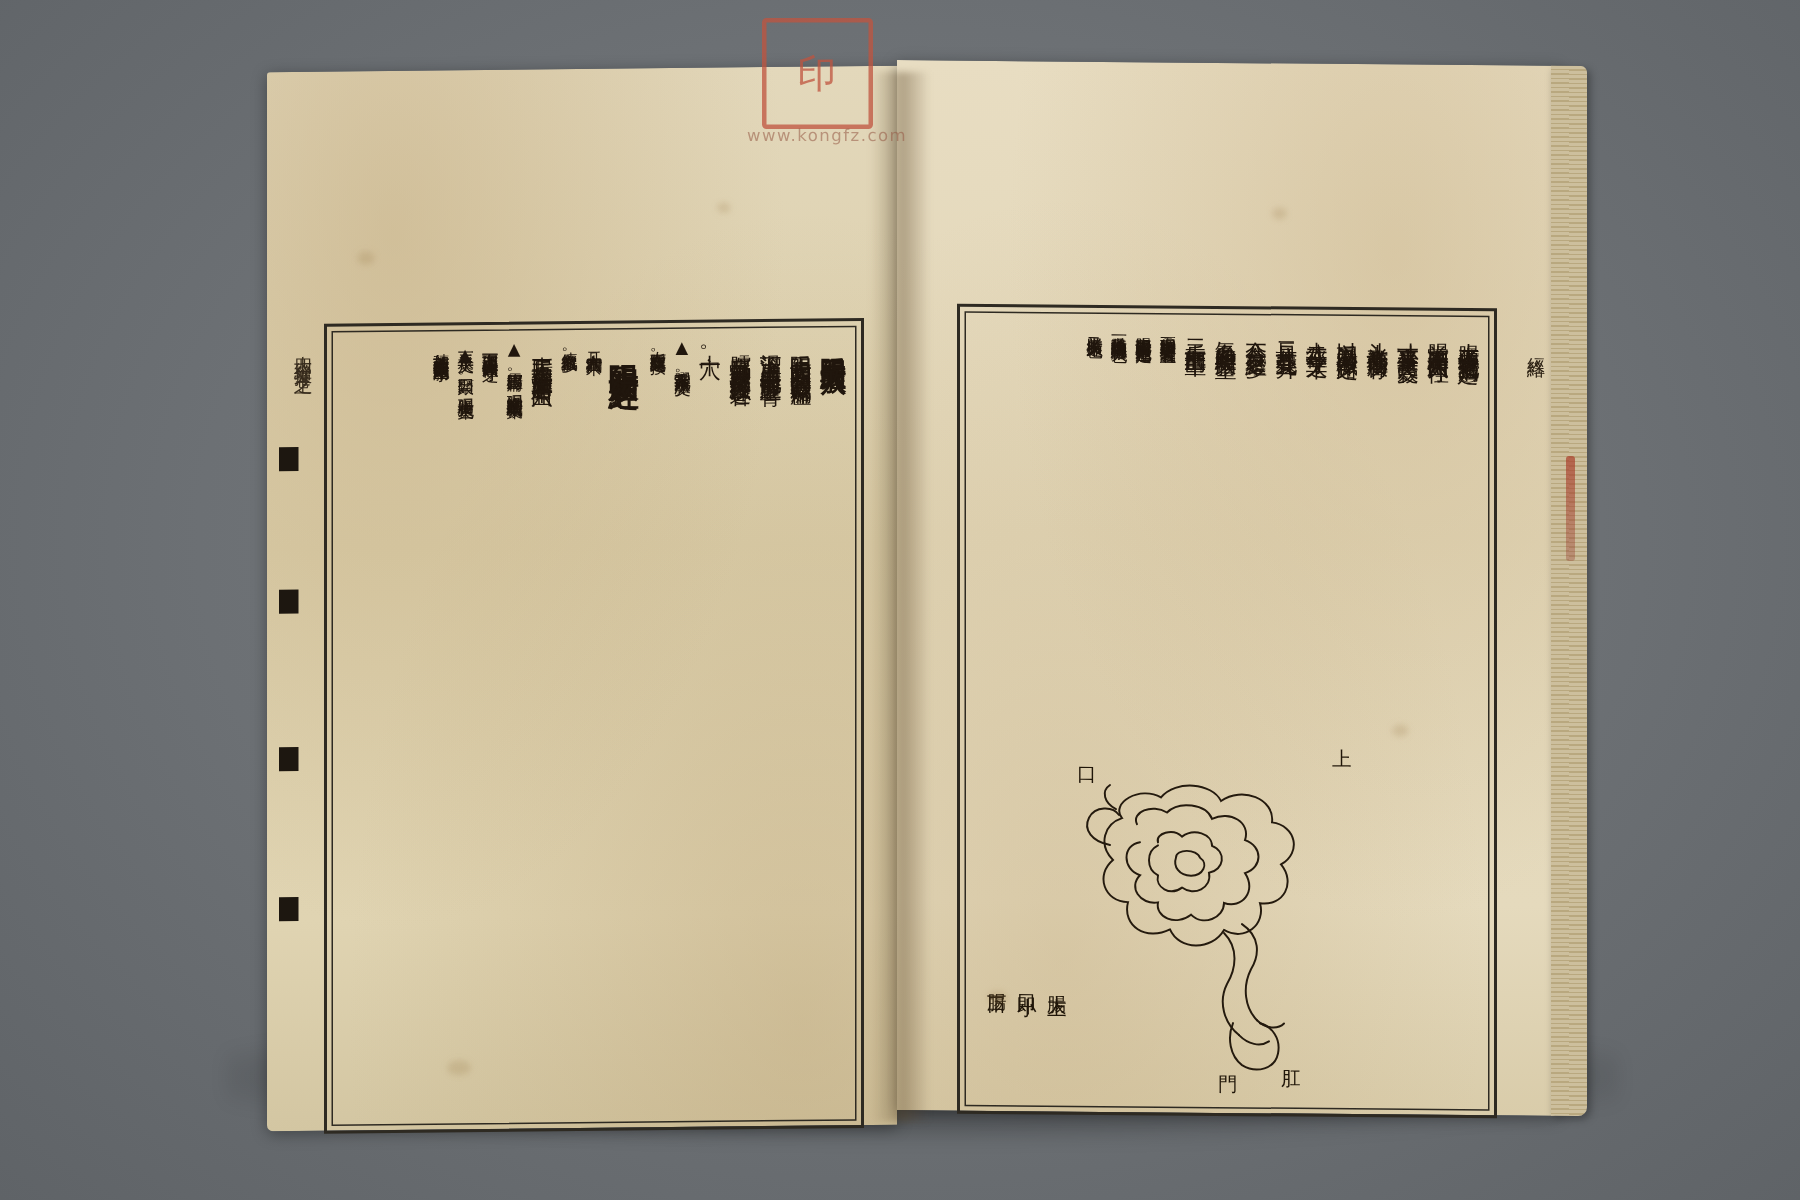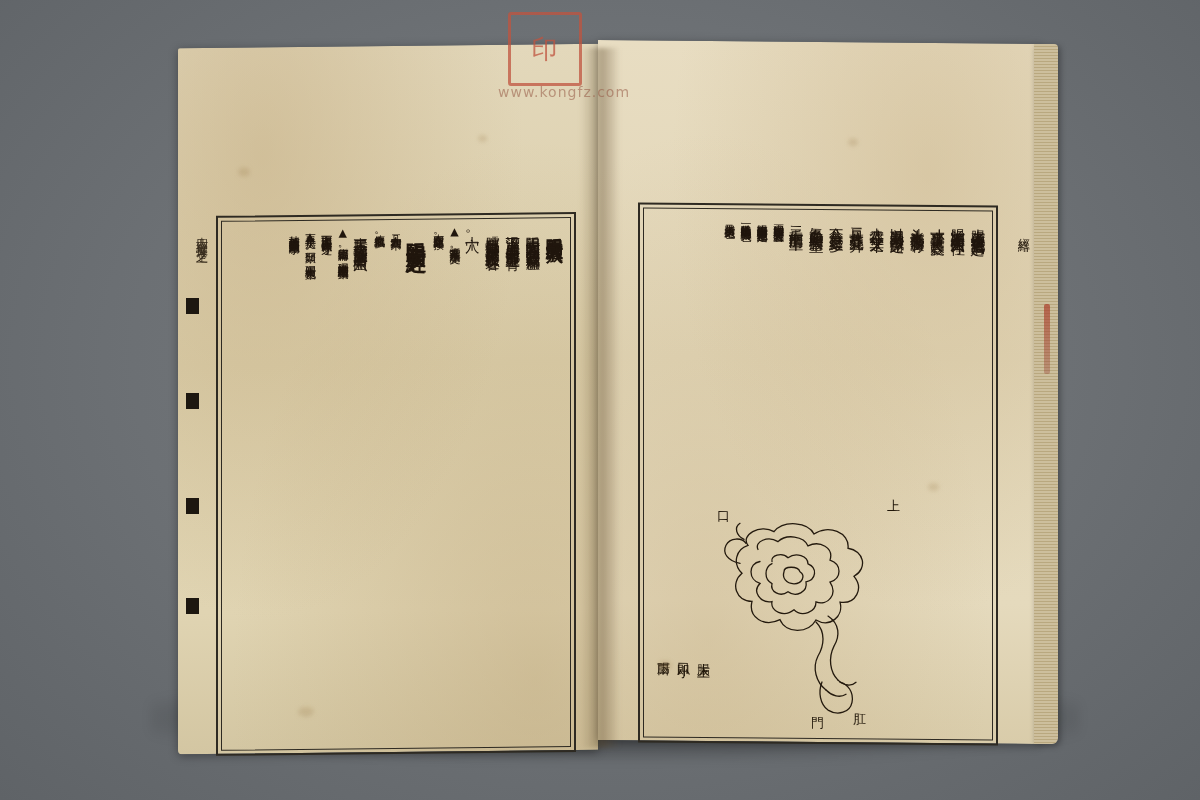--- a/index.html
+++ b/index.html
@@ -239,21 +239,21 @@
     opacity: 0.75;
     border-radius: 3px;
   }
   .stamp-sub {
     position: absolute;
     left: 498px;
     top: 84px;
     width: 92px;
     text-align: center;
     color: rgba(150,90,70,0.55);
-    font-size: 14px;
+    font-size: 11px;
     font-family: "DejaVu Sans", sans-serif;
     letter-spacing: 1px;
   }
 
   
   .spot {
     position: absolute;
     border-radius: 50%;
     background: rgba(150,118,70,0.22);
     filter: blur(2px);

